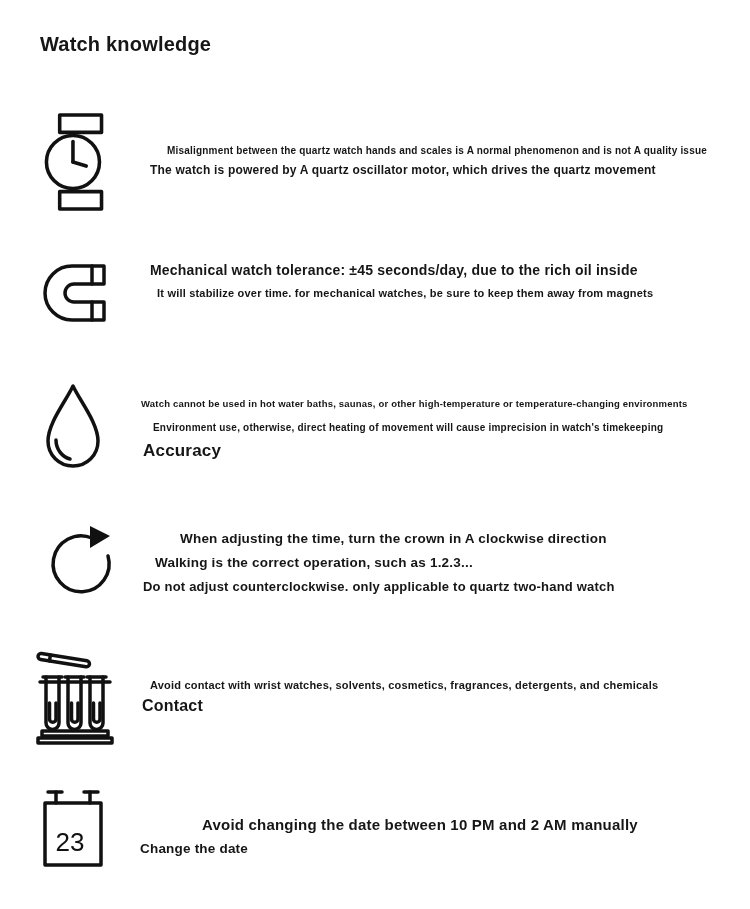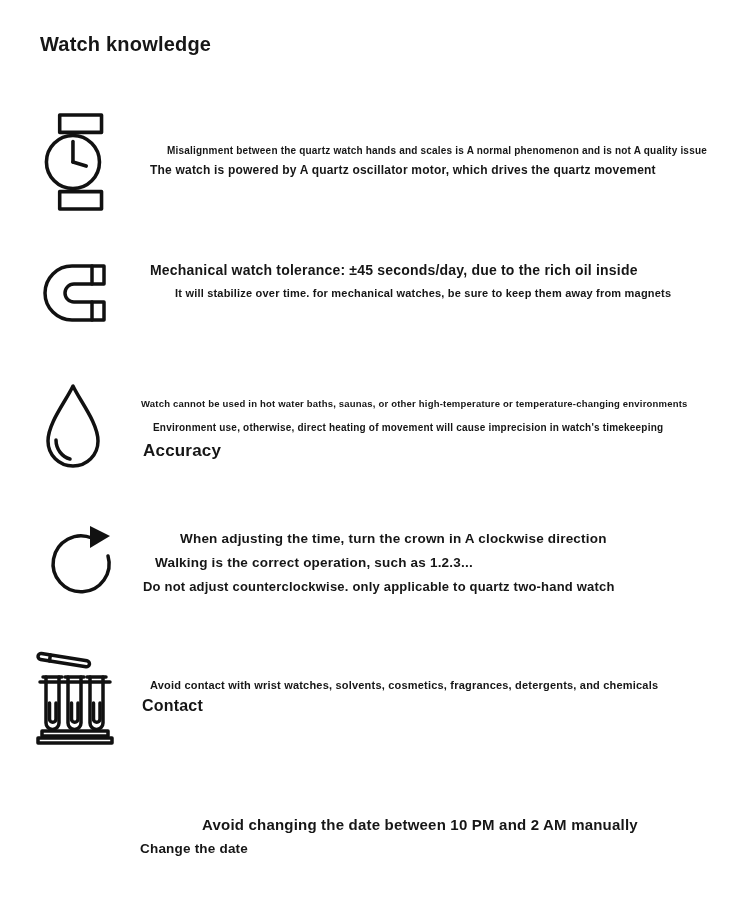--- a/index.html
+++ b/index.html
@@ -57,21 +57,21 @@
   <div class="line" style="left:150px; top:163px; font-size:12px;">The watch is powered by A quartz oscillator motor, which drives the quartz movement</div>
 
   <span class="icon" style="left:42px; top:262px;">
     <svg width="66" height="62" viewBox="0 0 66 62">
       <path class="stroke" d="M62 4 L30 4 A27 27 0 0 0 30 58 L62 58 L62 40 L32 40 A9 9 0 0 1 32 22 L62 22 Z"></path>
       <path class="stroke" d="M50 4 L50 22"></path>
       <path class="stroke" d="M50 40 L50 58"></path>
     </svg>
   </span>
   <div class="line" style="left:150px; top:262px; font-size:14px;">Mechanical watch tolerance: ±45 seconds/day, due to the rich oil inside</div>
-  <div class="line" style="left:157px; top:287px; font-size:11px;margin-left:18px;">It will stabilize over time. for mechanical watches, be sure to keep them away from magnets</div>
+  <div class="line" style="left:157px; top:287px; font-size:11px;">It will stabilize over time. for mechanical watches, be sure to keep them away from magnets</div>
 
   <span class="icon" style="left:42px; top:382px;">
     <svg width="62" height="88" viewBox="0 0 62 86">
       <path class="stroke" d="M31 3 C 24 18 6 40 6 58 C 6 72 17 83 31 83 C 45 83 56 72 56 58 C 56 40 38 18 31 3 Z"></path>
       <path class="stroke" d="M14 57 C 14 66 20 74 28 76" stroke-width="3"></path>
     </svg>
   </span>
   <div class="line" style="left:141px; top:398px; font-size:9.5px;">Watch cannot be used in hot water baths, saunas, or other high-temperature or temperature-changing environments</div>
   <div class="line" style="left:153px; top:422px; font-size:10px;">Environment use, otherwise, direct heating of movement will cause imprecision in watch's timekeeping</div>
   <div class="line" style="left:143px; top:441px; font-size:17px;">Accuracy</div>
@@ -102,16 +102,26 @@
       <path class="stroke" d="M54 32 L54 78 A6.5 6.5 0 0 0 67 78 L67 32" stroke-width="3"></path>
       <path class="stroke" d="M51 32 L70 32" stroke-width="3"></path>
       <path class="stroke" d="M57.5 58 L57.5 74 A3.2 3.2 0 0 0 64 74 L64 58" stroke-width="3"></path>
       <rect class="stroke" x="6" y="86" width="66" height="5" stroke-width="3"></rect>
       <rect class="stroke" x="2" y="93" width="74" height="5" stroke-width="3"></rect>
     </svg>
   </span>
   <div class="line" style="left:150px; top:679px; font-size:11px;">Avoid contact with wrist watches, solvents, cosmetics, fragrances, detergents, and chemicals</div>
   <div class="line" style="left:142px; top:697px; font-size:16px;">Contact</div>
 
+  <span class="icon" style="left:42px; top:788px;">
+    <svg width="62" height="82" viewBox="0 0 62 80">
+      <rect class="stroke" x="3" y="14" width="56" height="62"></rect>
+      <path class="stroke" d="M6 3 L20 3" stroke-width="3"></path>
+      <path class="stroke" d="M14 3 L14 14" stroke-width="3"></path>
+      <path class="stroke" d="M42 3 L56 3" stroke-width="3"></path>
+      <path class="stroke" d="M48 3 L48 14" stroke-width="3"></path>
+      <text class="calnum" x="28" y="62" text-anchor="middle">23</text>
+    </svg>
+  </span>
   <div class="line" style="left:202px; top:816px; font-size:15px;">Avoid changing the date between 10 PM and 2 AM manually</div>
   <div class="line" style="left:140px; top:841px; font-size:13.5px;">Change the date</div>
 
 </div>
 
 </body></html>

